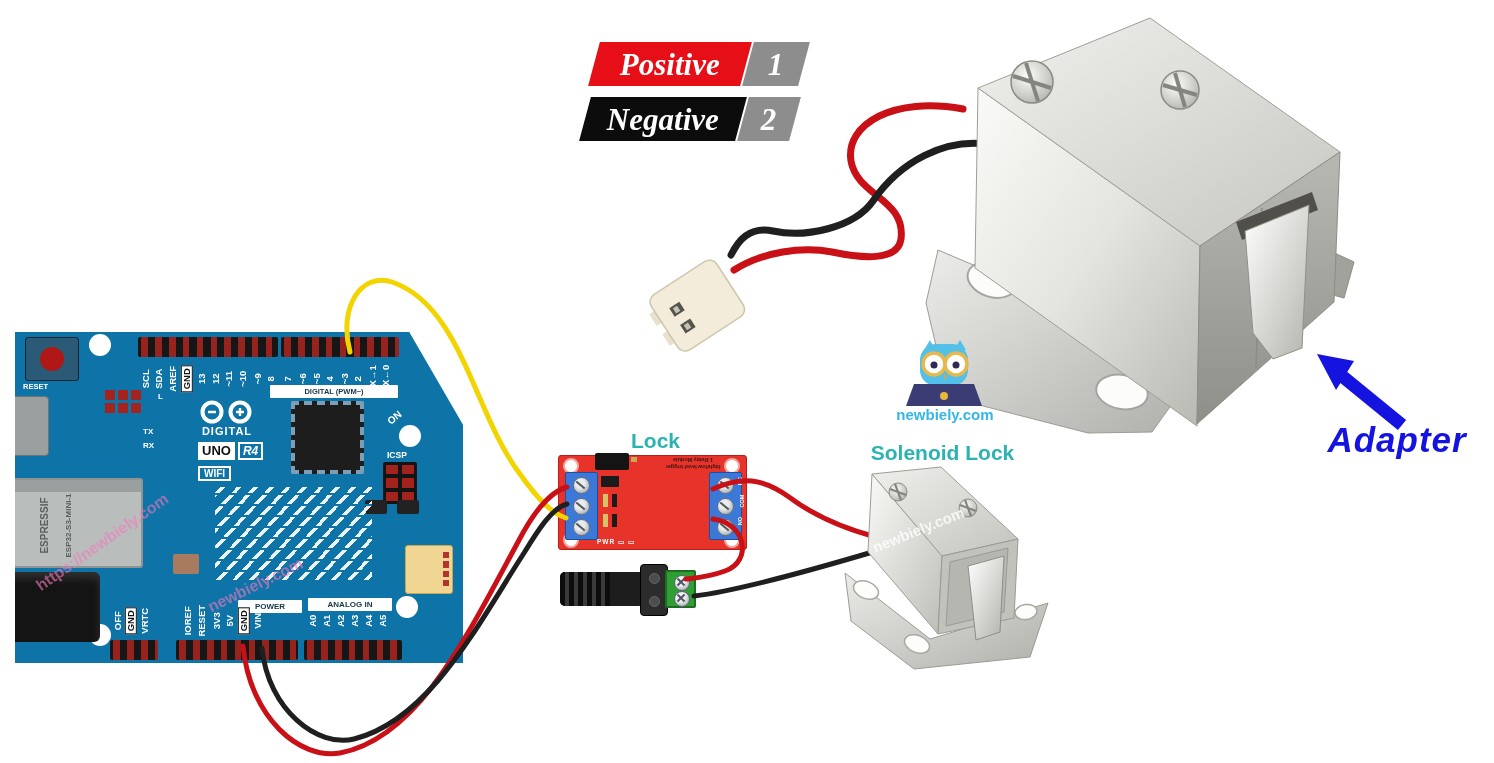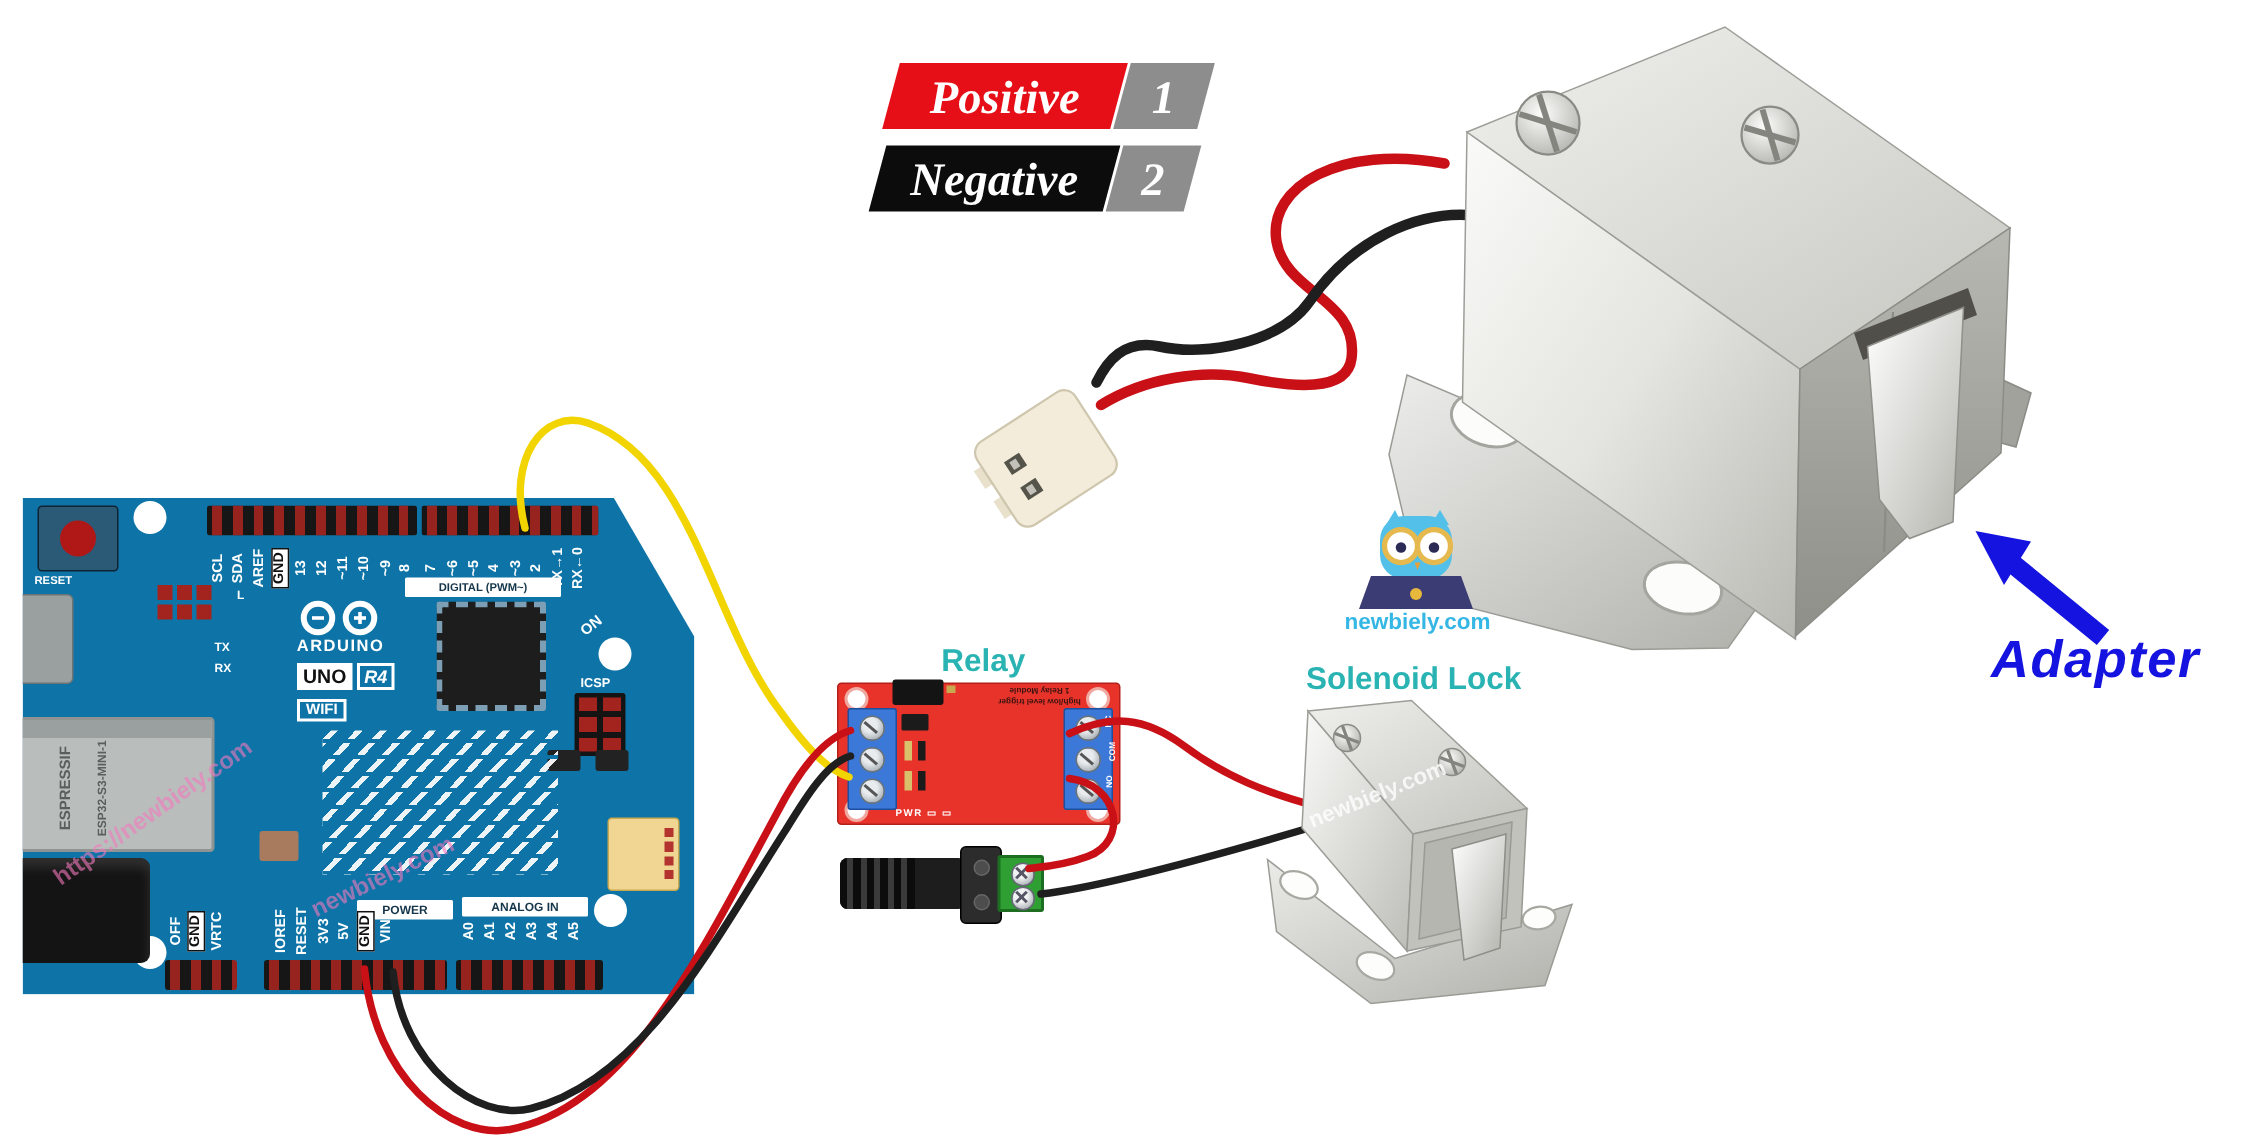--- a/index.html
+++ b/index.html
@@ -212,21 +212,21 @@
         <span class="pinlab">
           <i>2</i>
         </span>
         <span class="pinlab">
           <i>TX→1</i>
         </span>
         <span class="pinlab">
           <i>RX←0</i>
         </span>
       </div>
-    <div class="white-strip" style="left:255px;top:53px;width:104px;height:13px;font-size:7.5px;">DIGITAL (PWM~)</div>
+    <div class="white-strip" style="left:255px;top:53px;width:128px;height:13px;font-size:7.5px;">DIGITAL (PWM~)</div>
 
     <div class="abs" style="left:143px;top:60px;font-size:8px;color:#fff;font-weight:bold;">L</div>
     <div class="abs" style="left:128px;top:95px;font-size:8px;color:#fff;font-weight:bold;">TX</div>
     <div class="abs" style="left:128px;top:109px;font-size:8px;color:#fff;font-weight:bold;">RX</div>
 
     <div class="abs" style="left:90px;top:58px;width:36px;height:23px;display:grid;grid-template-columns:repeat(3,1fr);gap:3px;">
       <i style="background:#a3231e;"></i>
         <i style="background:#a3231e;"></i>
         <i style="background:#a3231e;"></i>
       <i style="background:#a3231e;"></i>
@@ -234,21 +234,21 @@
         <i style="background:#a3231e;"></i>
     </div>
 
     <svg class="abs" style="left:183px;top:68px;" width="58" height="24" viewBox="0 0 58 24">
       <circle cx="14" cy="12" r="9.5" fill="none" stroke="#fff" stroke-width="4"></circle>
       <circle cx="42" cy="12" r="9.5" fill="none" stroke="#fff" stroke-width="4"></circle>
       <line x1="10" y1="12" x2="18" y2="12" stroke="#fff" stroke-width="2.4"></line>
       <line x1="38" y1="12" x2="46" y2="12" stroke="#fff" stroke-width="2.4"></line>
       <line x1="42" y1="8" x2="42" y2="16" stroke="#fff" stroke-width="2.4"></line>
     </svg>
-    <div class="abs" style="left:180px;top:93px;width:64px;text-align:center;font-size:11px;font-weight:bold;color:#fff;letter-spacing:1px;">ARDUINO</div>
+    <div class="abs" style="left:180px;top:93px;width:64px;text-align:center;font-size:11px;font-weight:bold;color:#fff;letter-spacing:1px;">DIGITAL</div>
     <div class="abs" style="left:183px;top:110px;display:flex;">
       <span style="background:#fff;color:#111;font-weight:bold;font-size:13px;padding:1px 4px;">UNO</span>
       <span style="border:2px solid #fff;color:#fff;font-weight:bold;font-size:12px;padding:0 3px;margin-left:3px;font-style:italic;">R4</span>
     </div>
     <div class="abs" style="left:183px;top:134px;border:2px solid #fff;color:#fff;font-weight:bold;font-size:10px;padding:0 4px;">WIFI</div>
 
     <div class="abs" style="left:276px;top:69px;width:73px;height:73px;border:4px dashed #7d9fb5;background:#1d1d1d;box-sizing:border-box;border-radius:2px;"></div>
 
     <div class="abs" style="left:372px;top:80px;transform:rotate(-38deg);font-size:10px;font-weight:bold;color:#fff;">ON</div>
 
@@ -476,21 +476,21 @@
   </div>
   <div class="badge-row" style="left:585px;top:97px;">
     <div class="badge-box badge-black">
         <span>Negative</span>
       </div>
     <div class="badge-box badge-gray" style="width:52px;">
         <span>2</span>
       </div>
   </div>
 
-  <div class="teal-label" style="left:598px;top:429px;width:115px;">Relay</div>
+  <div class="teal-label" style="left:598px;top:429px;width:115px;">Lock</div>
   <div class="teal-label" style="left:855px;top:441px;width:175px;">Solenoid Lock</div>
   <div class="tongue-label" style="left:1312px;top:420px;width:170px;">Adapter</div>
 
   <svg width="90" height="72" viewBox="0 0 90 72" style="left:900px;top:338px;">
     <polygon points="24,12 30,2 35,12" fill="#52c0e8"></polygon>
     <polygon points="54,12 60,2 66,12" fill="#52c0e8"></polygon>
     <rect x="20" y="6" width="48" height="42" rx="16" fill="#52c0e8"></rect>
     <circle cx="34" cy="26" r="11" fill="#fff" stroke="#e5b94e" stroke-width="3.5"></circle>
     <circle cx="56" cy="26" r="11" fill="#fff" stroke="#e5b94e" stroke-width="3.5"></circle>
     <circle cx="34" cy="27" r="3.5" fill="#2b2b55"></circle>

